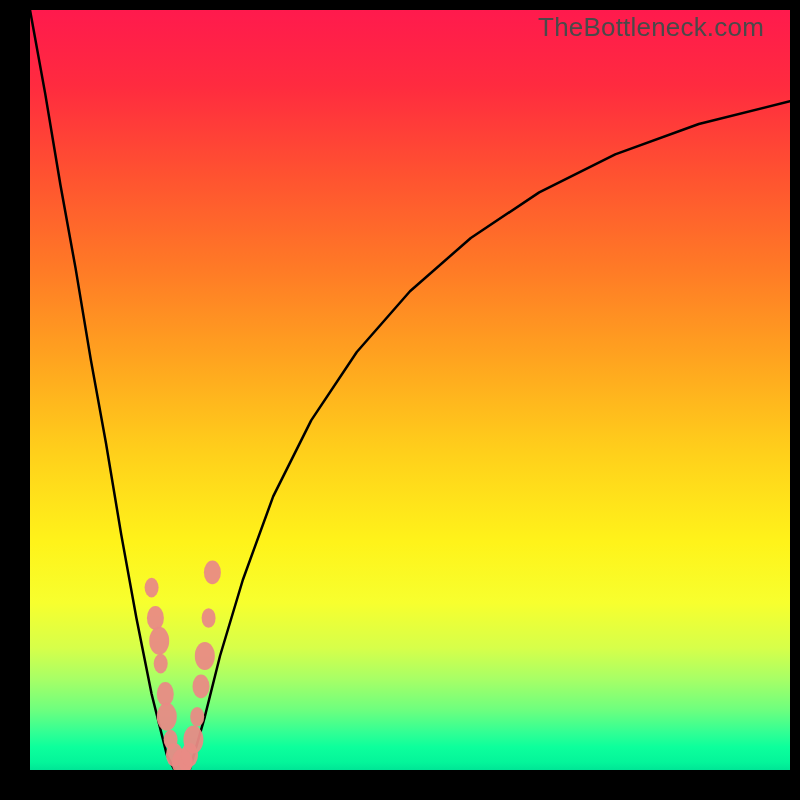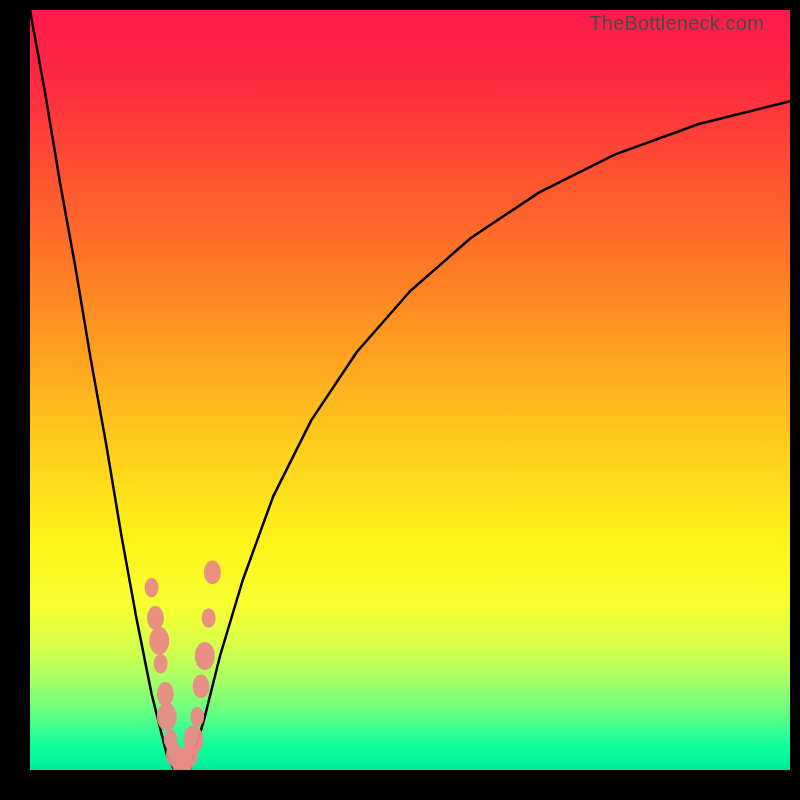--- a/index.html
+++ b/index.html
@@ -39,21 +39,21 @@
       #0cff9c 97%,
       #04f59a 99%,
       #00e596 100%
     );
   }
   .watermark {
     position: absolute;
     top: 12px;
     right: 36px;
     color: #4a4a4a;
-    font-size: 20px;
+    font-size: 26px;
     font-weight: 500;
     letter-spacing: 0.2px;
     text-align: right;
   }
   svg.curves {
     position: absolute;
     left: 0; top: 0;
   }
 </style>
 </head>

